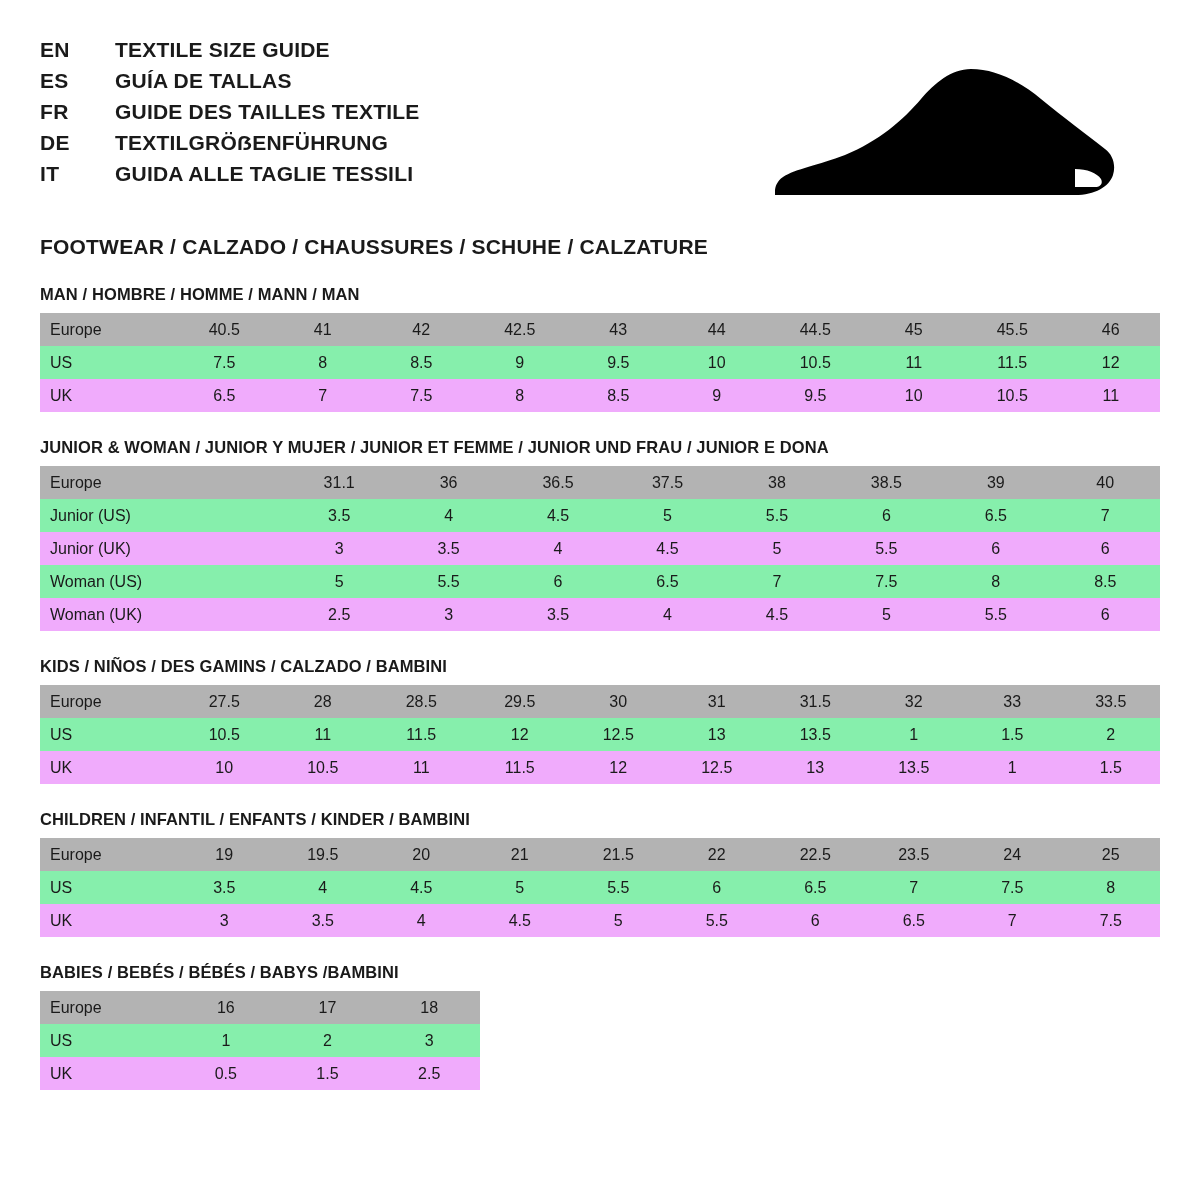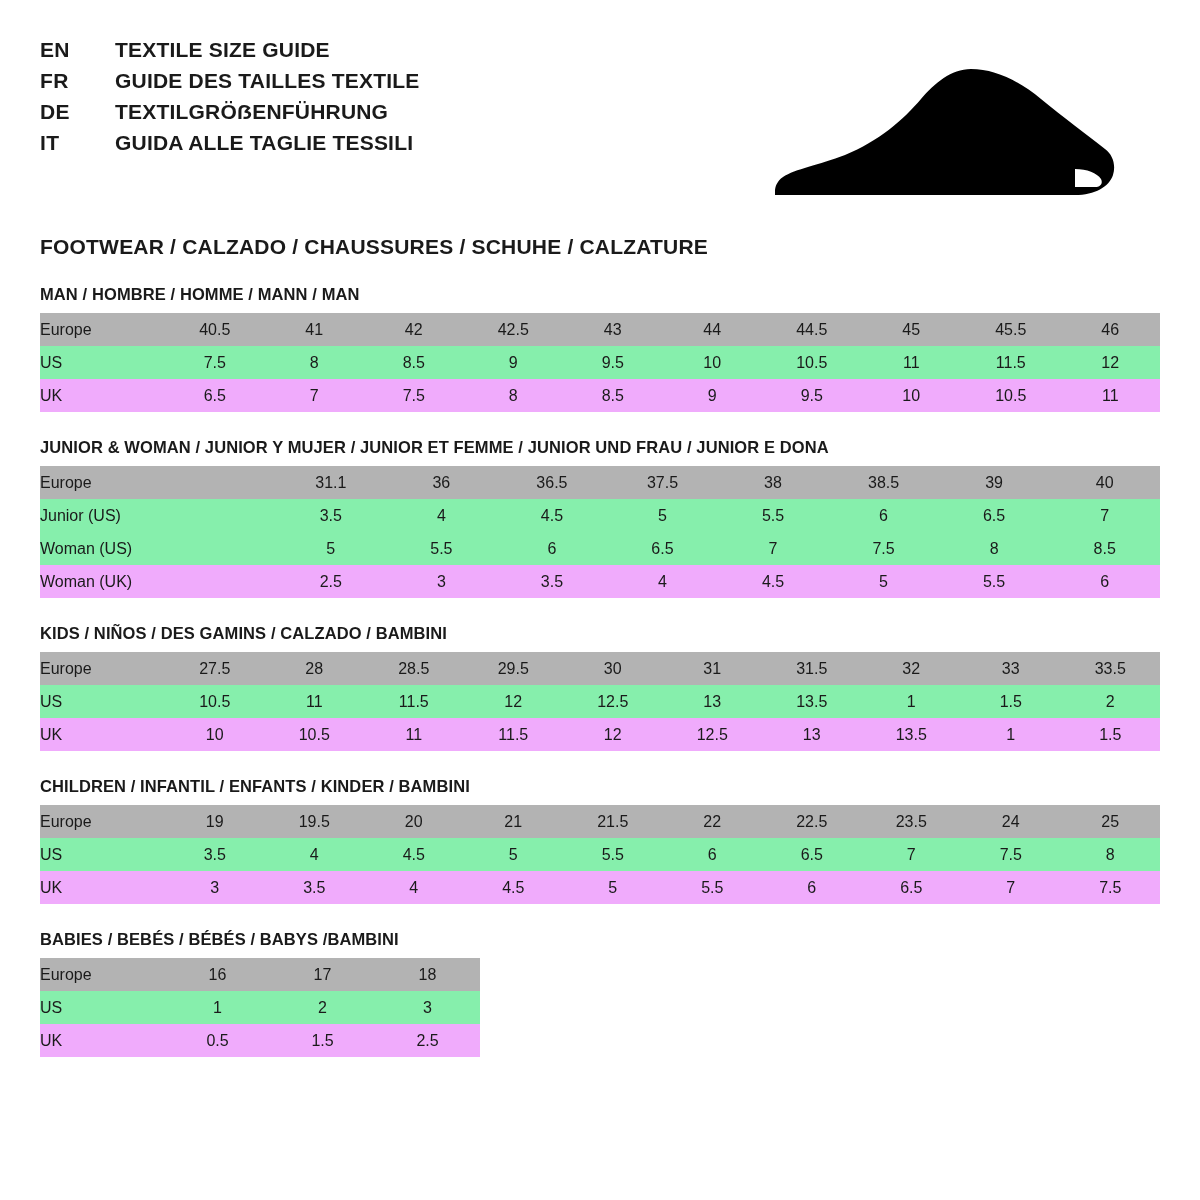--- a/index.html
+++ b/index.html
@@ -80,20 +80,21 @@
   table.size-table td {
     font-size: 16px;
     height: 33px;
     padding: 0;
     text-align: center;
     vertical-align: middle;
     color: #1a1a1a;
   }
   table.size-table td.label {
     text-align: left;
+    padding-left: 10px;
   }
   tr.head td {
     background: #b3b3b3;
     font-weight: normal;
   }
   tr.odd td {
     background: #86efac;
   }
   tr.even td {
     background: #f0abfc;
@@ -106,20 +107,24 @@
 </head>
 <body>
 
 <div class="page">
 
   <div class="header">
     <div class="lang-block">
       <div class="lang-row">
         <div class="lang-code">EN</div>
         <div class="lang-title">TEXTILE SIZE GUIDE</div>
+      </div>
+      <div class="lang-row">
+        <div class="lang-code">ES</div>
+        <div class="lang-title">GUÍA DE TALLAS</div>
       </div>
       <div class="lang-row">
         <div class="lang-code">FR</div>
         <div class="lang-title">GUIDE DES TAILLES TEXTILE</div>
       </div>
       <div class="lang-row">
         <div class="lang-code">DE</div>
         <div class="lang-title">TEXTILGRÖẞENFÜHRUNG</div>
       </div>
       <div class="lang-row">
@@ -204,20 +209,32 @@
         <td class="label first-col">Junior (US)</td>
         <td></td>
         <td>3.5</td>
         <td>4</td>
         <td>4.5</td>
         <td>5</td>
         <td>5.5</td>
         <td>6</td>
         <td>6.5</td>
         <td>7</td>
+      </tr>
+      <tr class="even">
+        <td class="label first-col">Junior (UK)</td>
+        <td></td>
+        <td>3</td>
+        <td>3.5</td>
+        <td>4</td>
+        <td>4.5</td>
+        <td>5</td>
+        <td>5.5</td>
+        <td>6</td>
+        <td>6</td>
       </tr>
       <tr class="odd">
         <td class="label first-col">Woman (US)</td>
         <td></td>
         <td>5</td>
         <td>5.5</td>
         <td>6</td>
         <td>6.5</td>
         <td>7</td>
         <td>7.5</td>

